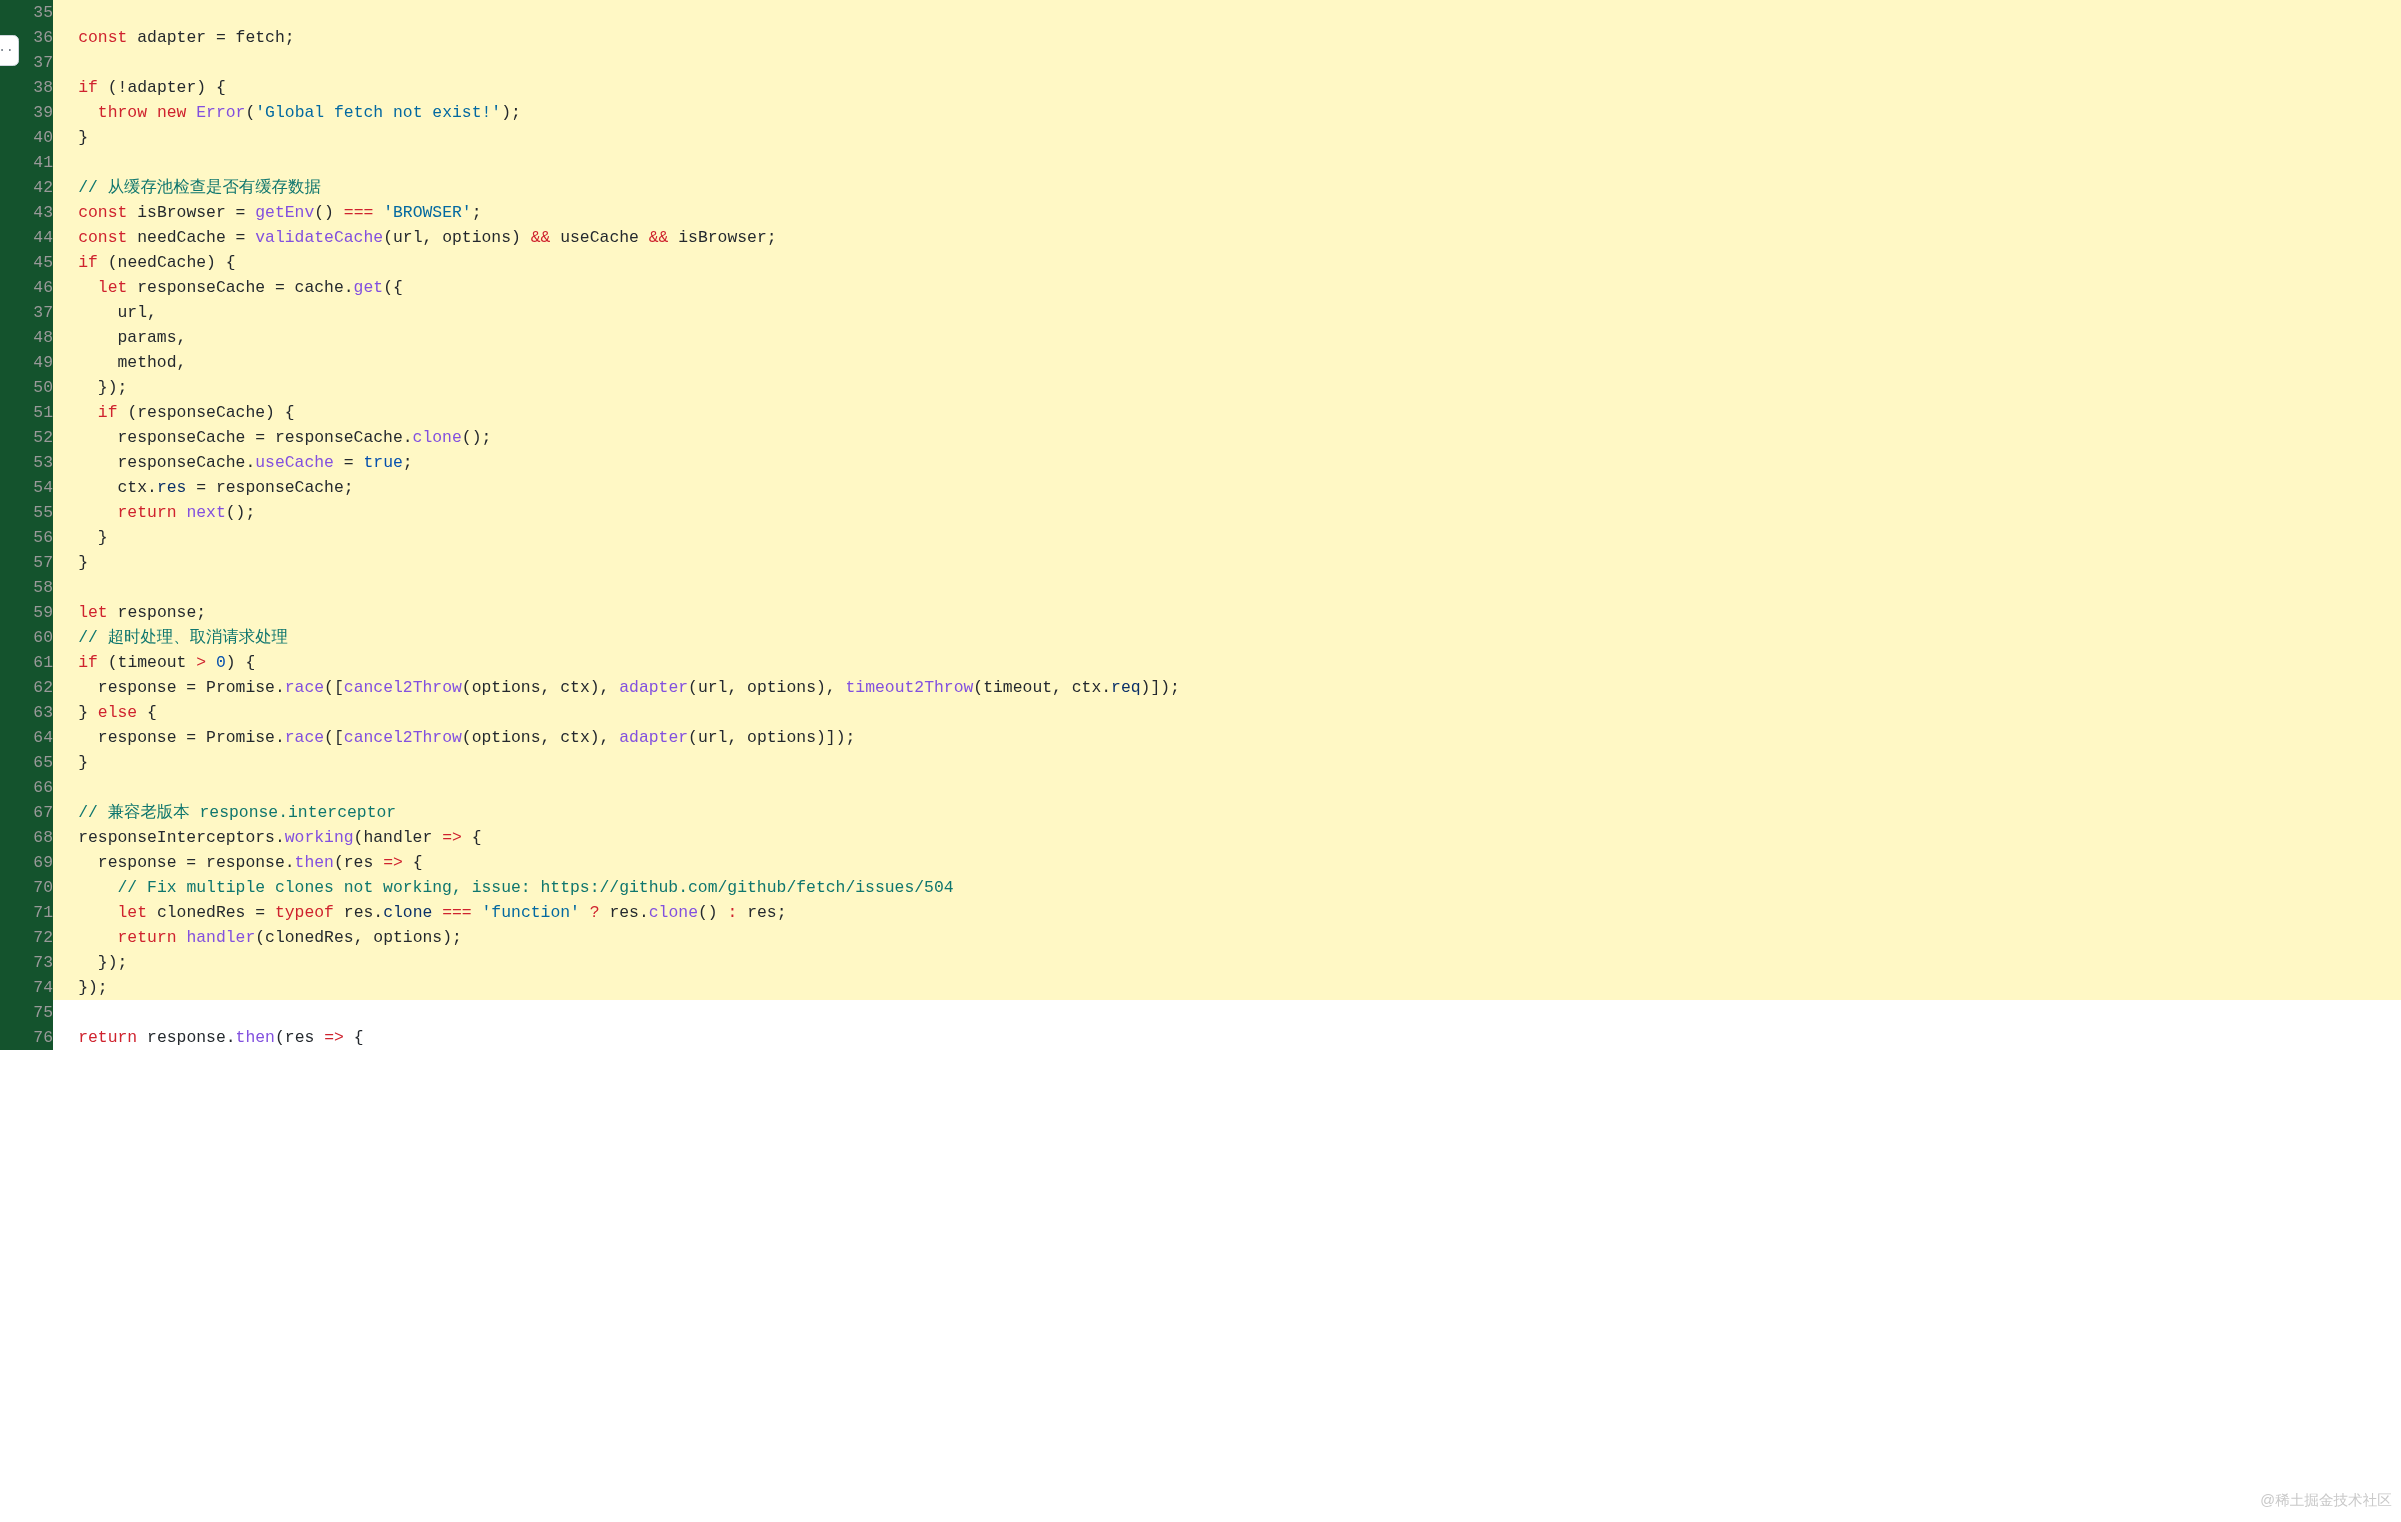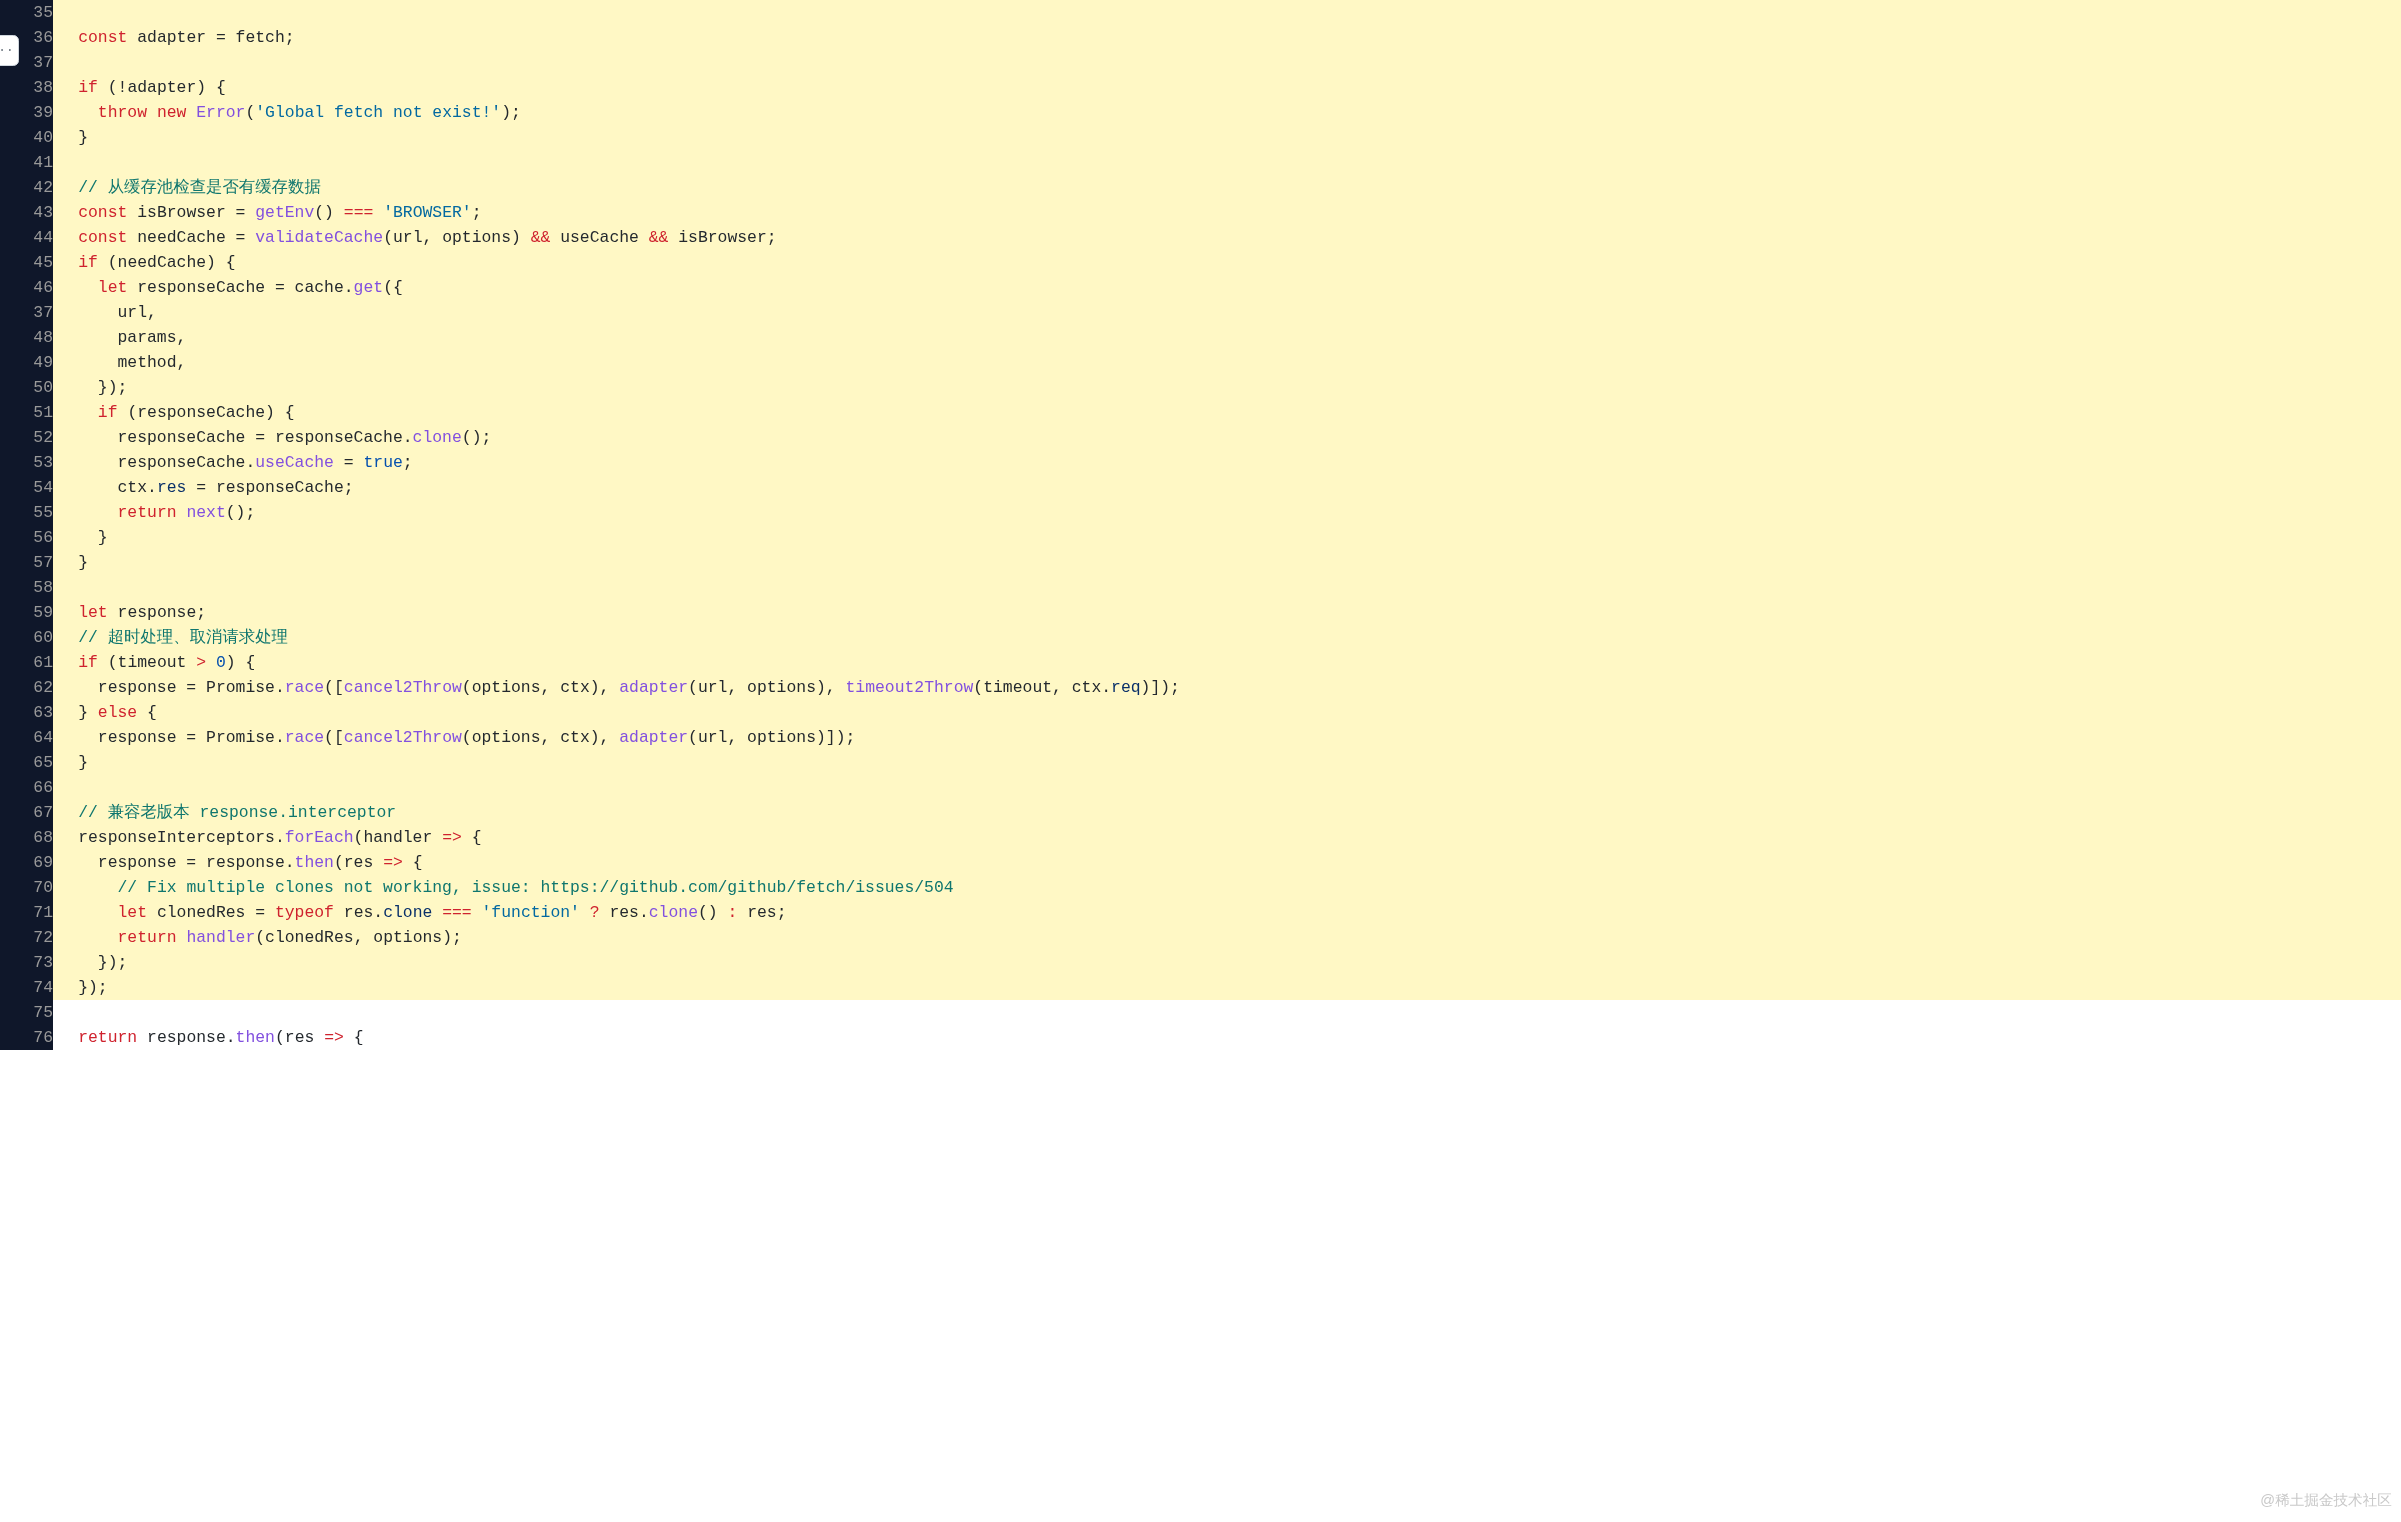--- a/index.html
+++ b/index.html
@@ -21,21 +21,21 @@
     width: 100%;
   }
   .code-table td { padding: 0; vertical-align: top; }
   .gutter {
     width: 53px;
     text-align: right;
     color: #999999;
     user-select: none;
     padding-right: 12.8px;
     font-variant-numeric: tabular-nums;
-    background: #0f172a;
+    background: #14532d;
   }
   .sep {
     width: 5.5px;
   }
   .line {
     padding-left: 9.1px;
     white-space: pre;
   }
   .hl .line, .hl .sep { background: #fff8c5; }
 
@@ -239,21 +239,21 @@
           <td class="line"> </td>
         </tr>
         <tr class="hl">
           <td class="gutter">67</td>
           <td class="sep"></td>
           <td class="line"><span>  </span><span class="cmt">// 兼容老版本 response.interceptor</span></td>
         </tr>
         <tr class="hl">
           <td class="gutter">68</td>
           <td class="sep"></td>
-          <td class="line"><span>  responseInterceptors.</span><span class="fn">forEach</span><span>(</span><span>handler</span><span> </span><span class="op">=&gt;</span><span> {</span></td>
+          <td class="line"><span>  responseInterceptors.</span><span class="fn">working</span><span>(</span><span>handler</span><span> </span><span class="op">=&gt;</span><span> {</span></td>
         </tr>
         <tr class="hl">
           <td class="gutter">69</td>
           <td class="sep"></td>
           <td class="line"><span>    response = response.</span><span class="fn">then</span><span>(</span><span>res</span><span> </span><span class="op">=&gt;</span><span> {</span></td>
         </tr>
         <tr class="hl">
           <td class="gutter">70</td>
           <td class="sep"></td>
           <td class="line"><span>      </span><span class="cmt">// Fix multiple clones not working, issue: https://github.com/github/fetch/issues/504</span></td>

